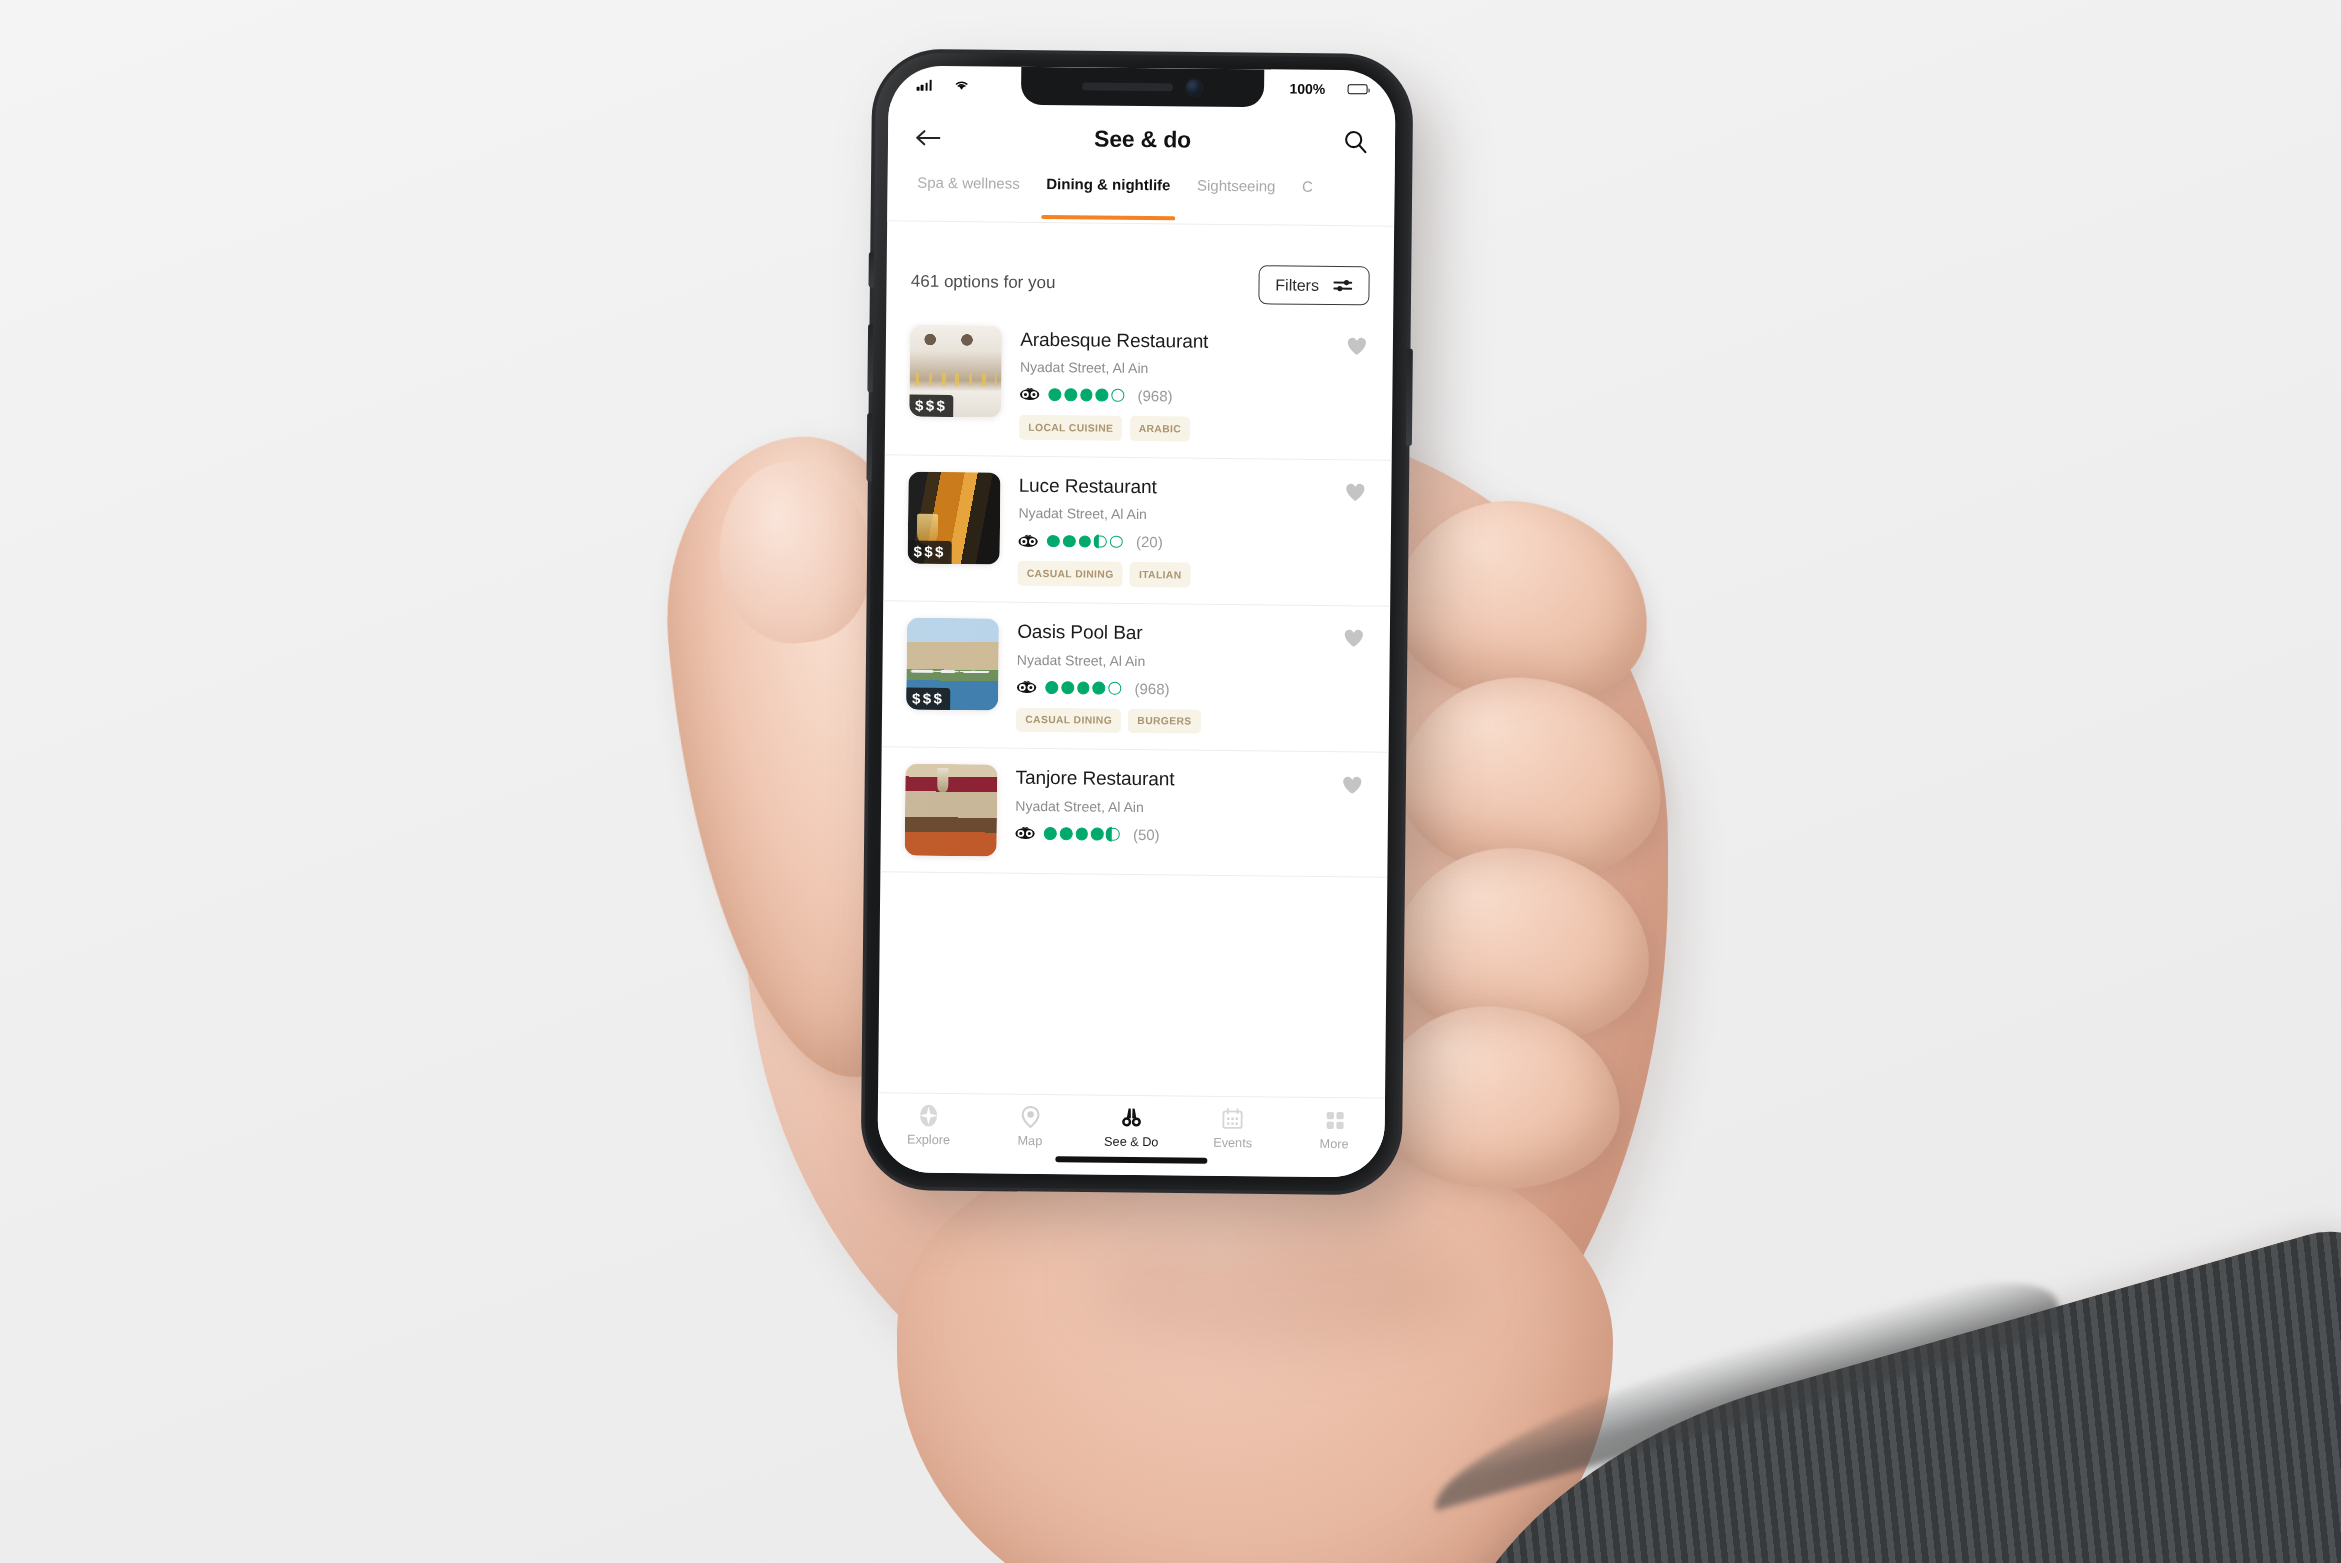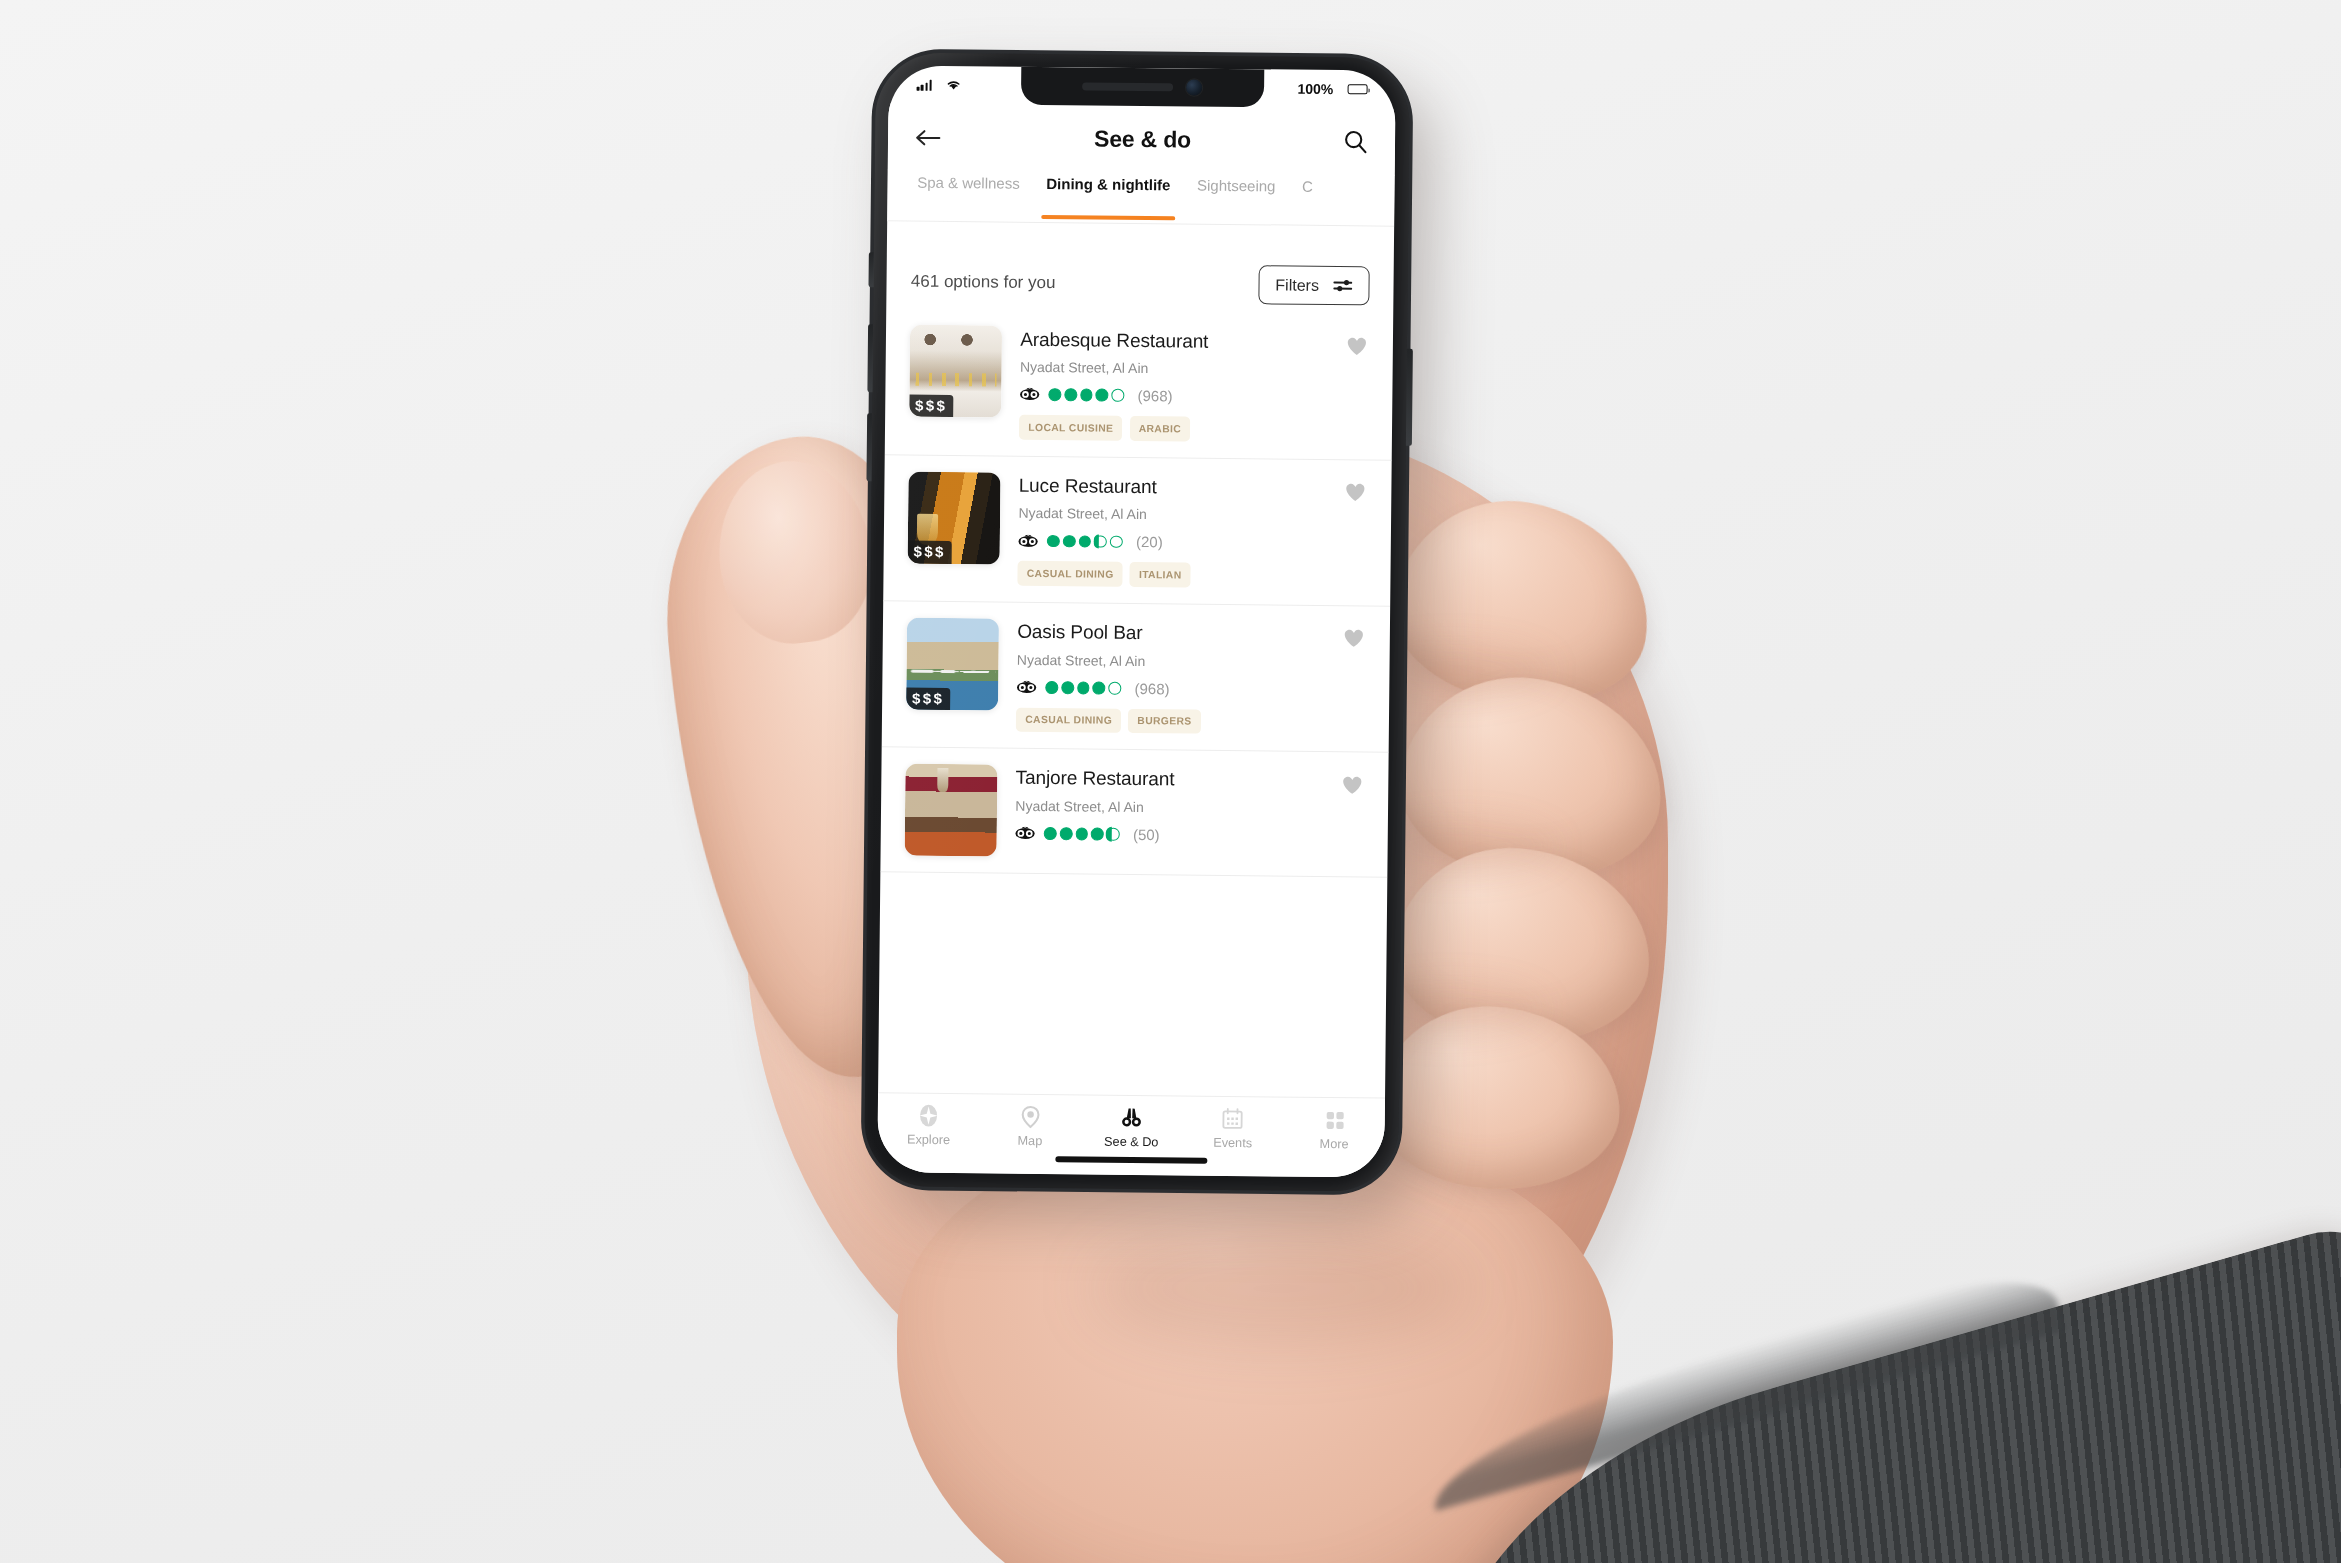--- a/index.html
+++ b/index.html
@@ -186,21 +186,21 @@
 
   
   #status-bar {
     position: absolute; left: 0; top: 0;
     width: 100%; height: 38px;
     display: flex; align-items: center; justify-content: space-between;
     padding: 0 28px;
     z-index: 20;
     font-size: 14px; font-weight: bold; color: #0b0b0b;
   }
-  .status-side { display: flex; align-items: center; gap: 14px; text-align: right; }
+  .status-side { display: flex; align-items: center; gap: 22px; text-align: right; }
   .sig-bars { display: flex; align-items: flex-end; gap: 1.8px; height: 11.5px; }
   .sig-bars i { width: 2.4px; background: #0b0b0b; border-radius: 0.6px; display: block; }
   .sig-bars i:nth-child(1){height:3.6px}
   .sig-bars i:nth-child(2){height:6px}
   .sig-bars i:nth-child(3){height:8.5px}
   .sig-bars i:nth-child(4){height:11.5px}
   .battery-shell {
     width: 20.6px; height: 10.3px;
     border: 1.2px solid #0b0b0b; border-radius: 2.4px;
     position: relative; padding: 1.2px;

